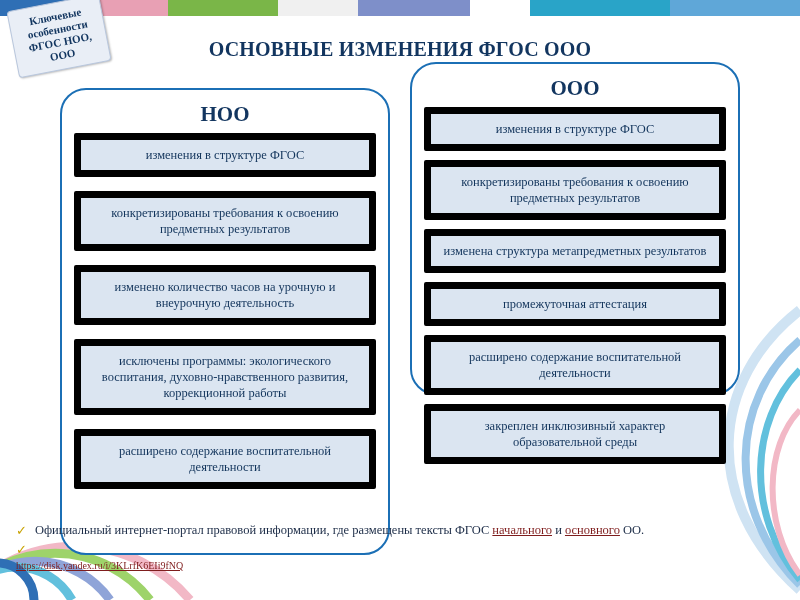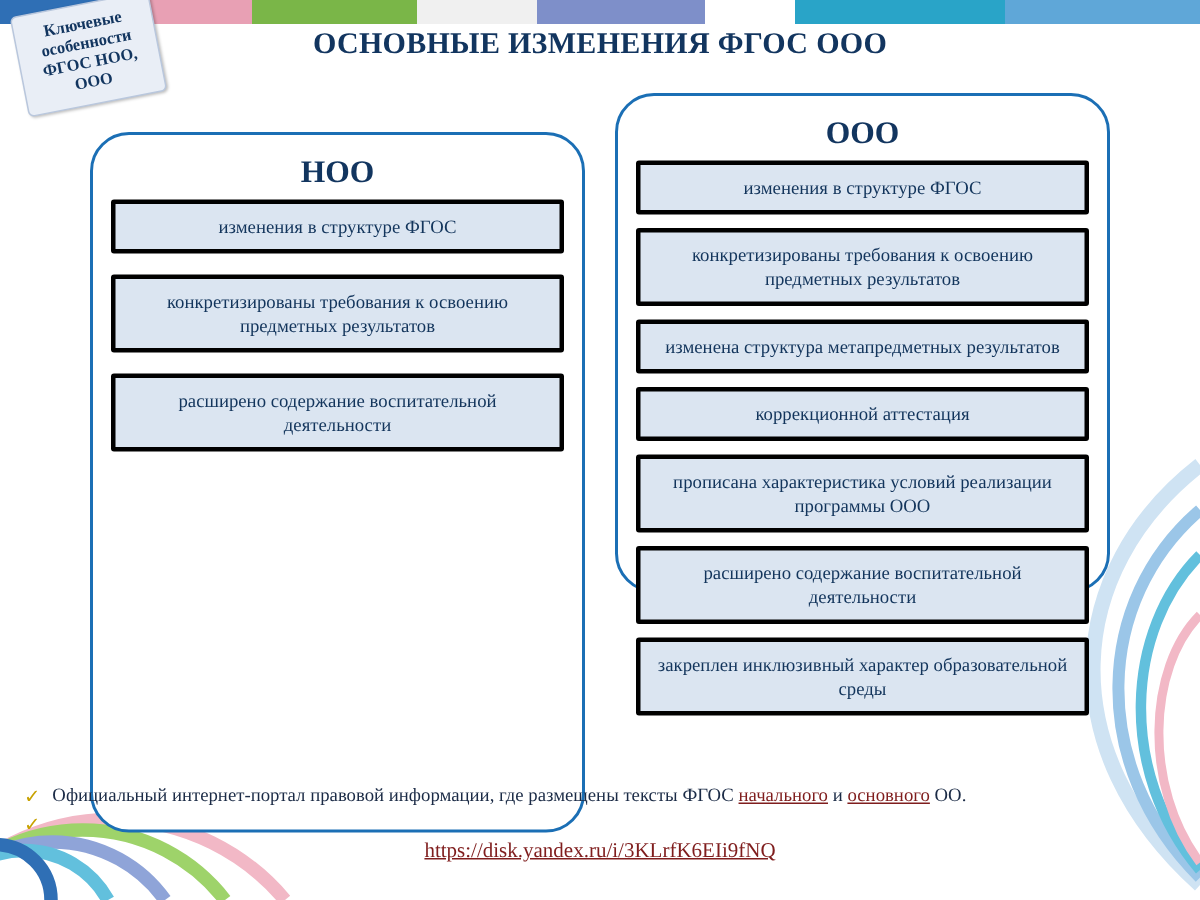--- a/index.html
+++ b/index.html
@@ -47,21 +47,21 @@
     font-size: 11px;
     line-height: 13px;
     color: #12355f;
     font-weight: bold;
     padding: 0 3px;
   }
 
   
   .main-title {
     position: absolute;
-    top: 18px;
+    top: 38px;
     left: 0;
     width: 800px;
     text-align: center;
     font-size: 20px;
     font-weight: bold;
     color: #12355f;
     letter-spacing: 0.2px;
   }
 
   
@@ -90,21 +90,21 @@
     font-weight: bold;
     color: #12355f;
     margin-top: 12px;
     margin-bottom: 6px;
   }
   .panel-items {
     padding: 0 12px;
   }
   .item {
     background: #dbe5f1;
-    border: 3px solid #000000;
+    border: 7px solid #000000;
     color: #13355c;
     font-size: 12.5px;
     line-height: 16px;
     text-align: center;
     padding: 7px 8px;
     margin-bottom: 10px;
     box-sizing: border-box;
     border-radius: 2px;
   }
   #panel-noo .item { margin-bottom: 14px; }
@@ -131,23 +131,22 @@
     color: #c8a200;
     font-size: 13px;
     margin-right: 8px;
     flex: none;
   }
   .link {
     color: #7f1d1d;
     text-decoration: underline;
   }
   .note-link-line {
-    text-align: center;
     margin-top: 1px;
-    font-size: 14px;
+    font-size: 10px;
   }
 
   
   .arcs {
     position: absolute;
     left: 0;
     bottom: 0;
     width: 300px;
     height: 120px;
     overflow: hidden;
@@ -200,32 +199,33 @@
   <span>Ключевые особенности ФГОС НОО, ООО</span>
 </div>
 
 <div class="main-title">ОСНОВНЫЕ ИЗМЕНЕНИЯ ФГОС ООО</div>
 
 <div class="panel" id="panel-noo">
   <div class="panel-title">НОО</div>
   <div class="panel-items">
     <div class="item">изменения в структуре ФГОС</div>
     <div class="item">конкретизированы требования к освоению предметных результатов</div>
+    <div class="item">изменено количество часов на урочную и внеурочную деятельность</div>
+    <div class="item">исключены программы: экологического воспитания, духовно-нравственного развития, коррекционной работы</div>
     <div class="item">расширено содержание воспитательной деятельности</div>
   </div>
 </div>
 
 <div class="panel" id="panel-ooo">
   <div class="panel-title">ООО</div>
   <div class="panel-items">
     <div class="item">изменения в структуре ФГОС</div>
     <div class="item">конкретизированы требования к освоению предметных результатов</div>
     <div class="item">изменена структура метапредметных результатов</div>
-    <div class="item">коррекционной аттестация</div>
-    <div class="item">прописана характеристика условий реализации программы ООО</div>
+    <div class="item">промежуточная аттестация</div>
     <div class="item">расширено содержание воспитательной деятельности</div>
     <div class="item">закреплен инклюзивный характер образовательной среды</div>
   </div>
 </div>
 
 <div class="notes">
   <div class="note-row">
     <span class="check">✓</span>
     <span>
       <span>Официальный  интернет-портал правовой информации, где размещены тексты ФГОС </span><a class="link" href="#">начального</a><span> и </span><a class="link" href="#">основного</a><span> ОО.</span>

